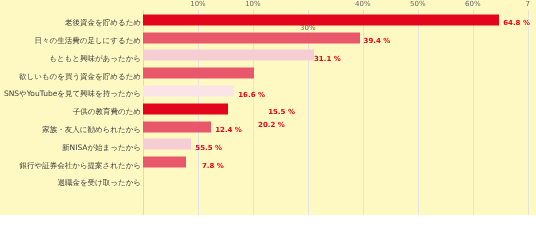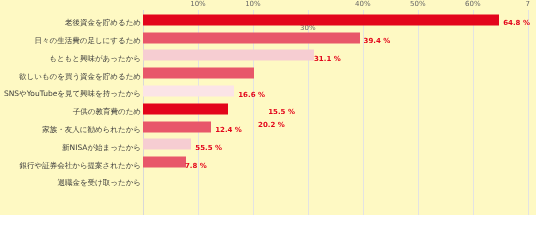--- a/index.html
+++ b/index.html
@@ -177,21 +177,21 @@
         <div class="cat-label">新NISAが始まったから</div>
         <div class="bar-track">
           <div class="bar" style="width: 48.3692px; background: rgb(246, 205, 210);"></div>
           <div class="bar-value" style="left: 48.3692px;">55.5 %</div>
         </div>
       </div>
       <div class="row">
         <div class="cat-label">銀行や証券会社から提案されたから</div>
         <div class="bar-track">
           <div class="bar" style="width: 42.8727px; background: rgb(232, 87, 106);"></div>
-          <div class="bar-value" style="left: 38px;">7.8 %</div>
+          <div class="bar-value" style="left: 55px;">7.8 %</div>
         </div>
       </div>
       <div class="row">
         <div class="cat-label">退職金を受け取ったから</div>
         <div class="bar-track"></div>
       </div>
     </div>
 
 </div>
 

